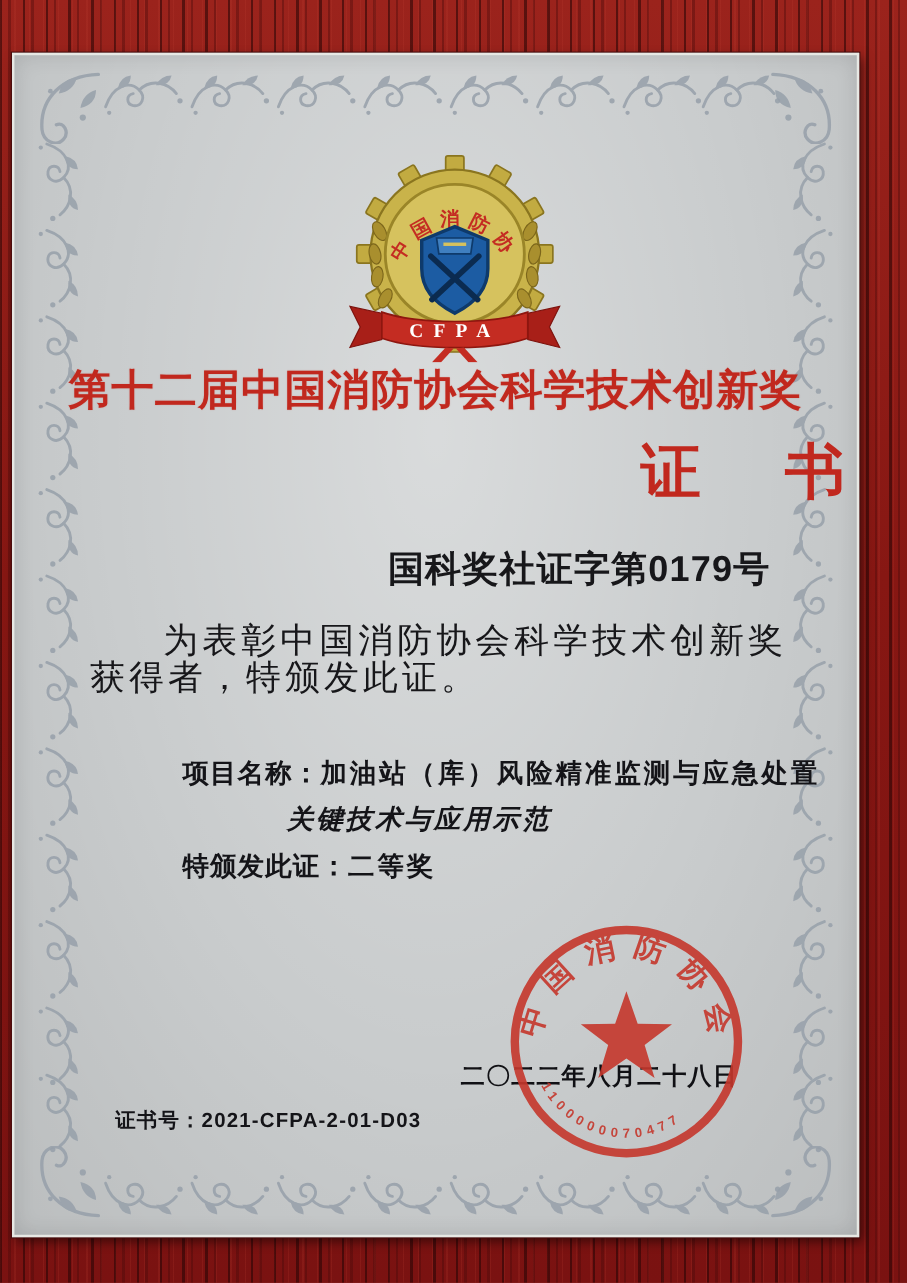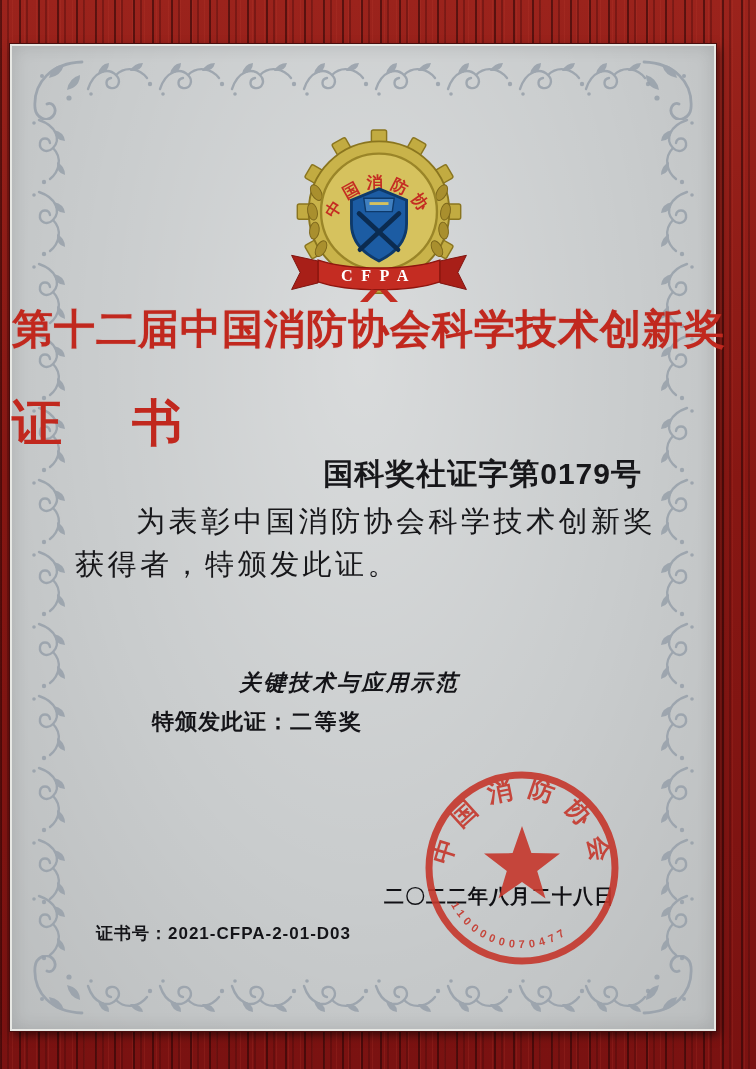--- a/index.html
+++ b/index.html
@@ -25,38 +25,38 @@
     border:2px solid #e7e8e4;
     box-sizing:border-box;
     box-shadow:0 0 0 1px #4a0d0d, 3px 4px 9px rgba(0,0,0,.55), inset 0 0 18px rgba(0,0,0,.12);
   }
   .abs{position:absolute;}
   
   .orn{position:absolute;color:#97a0aa;opacity:.85;}
   
   .title{
     left:0;top:256px;width:100%;text-align:center;
-    font-size:41px;font-weight:bold;color:#c1281e;
+    font-size:35px;font-weight:bold;color:#c1281e;
     letter-spacing:1px;white-space:nowrap;
     text-shadow:0 0 1px rgba(193,40,30,.4);
   }
   .doc-type{
-    left:0;top:344px;width:100%;text-align:left;
+    left:0;top:314px;width:100%;text-align:right;
     font-size:50px;font-weight:bold;color:#c1281e;letter-spacing:10px;
   }
   .ref-no{
     right:72px;top:408px;text-align:right;
     font-family:"Liberation Sans",sans-serif;
     font-size:30px;font-weight:bold;color:#17171a;letter-spacing:1px;
   }
   .body-line{
     font-size:29px;color:#17171a;letter-spacing:3.5px;white-space:nowrap;
     font-weight:500;
   }
-  .body-line1{left:124px;top:456px;}
+  .body-line1{left:124px;top:468px;}
   .body-line2{left:63px;top:499px;}
   .field{
     font-family:"Liberation Sans",sans-serif;
     font-size:22px;font-weight:bold;color:#141418;
     letter-spacing:1px;white-space:nowrap;
   }
   .field-project1{left:140px;top:584px;}
   .field-project2{left:227px;top:622px;font-style:italic;}
   .field-grade{left:140px;top:661px;}
   .field-winner{left:140px;top:708px;}
@@ -227,20 +227,21 @@
       </g>
     </svg>
 
     <div class="abs title">第十二届中国消防协会科学技术创新奖</div>
     <div class="abs doc-type">证　书</div>
     <div class="abs ref-no">国科奖社证字第0179号</div>
 
     <div class="abs body-line body-line1">为表彰中国消防协会科学技术创新奖</div>
     <div class="abs body-line body-line2">获得者，特颁发此证。</div>
 
+    <div class="abs field field-project1"><span class="lbl">项目名称：</span><span class="val">加油站（库）风险精准监测与应急处置</span></div>
     <div class="abs field field-project2"><span class="val">关键技术与应用示范</span></div>
     <div class="abs field field-grade"><span class="lbl">特颁发此证：</span><span class="val">二等奖</span></div>
 
     <div class="abs date-line">二〇二二年八月二十八日</div>
 
     <svg class="abs seal-wrap" viewBox="0 0 212 212">
       <defs>
         <path id="sealTopArc" d="M 35,106 A 71,71 0 0 1 177,106" fill="none"></path>
         <path id="sealBottomArc" d="M 26,106 A 80,80 0 0 0 186,106" fill="none"></path>
       </defs>

